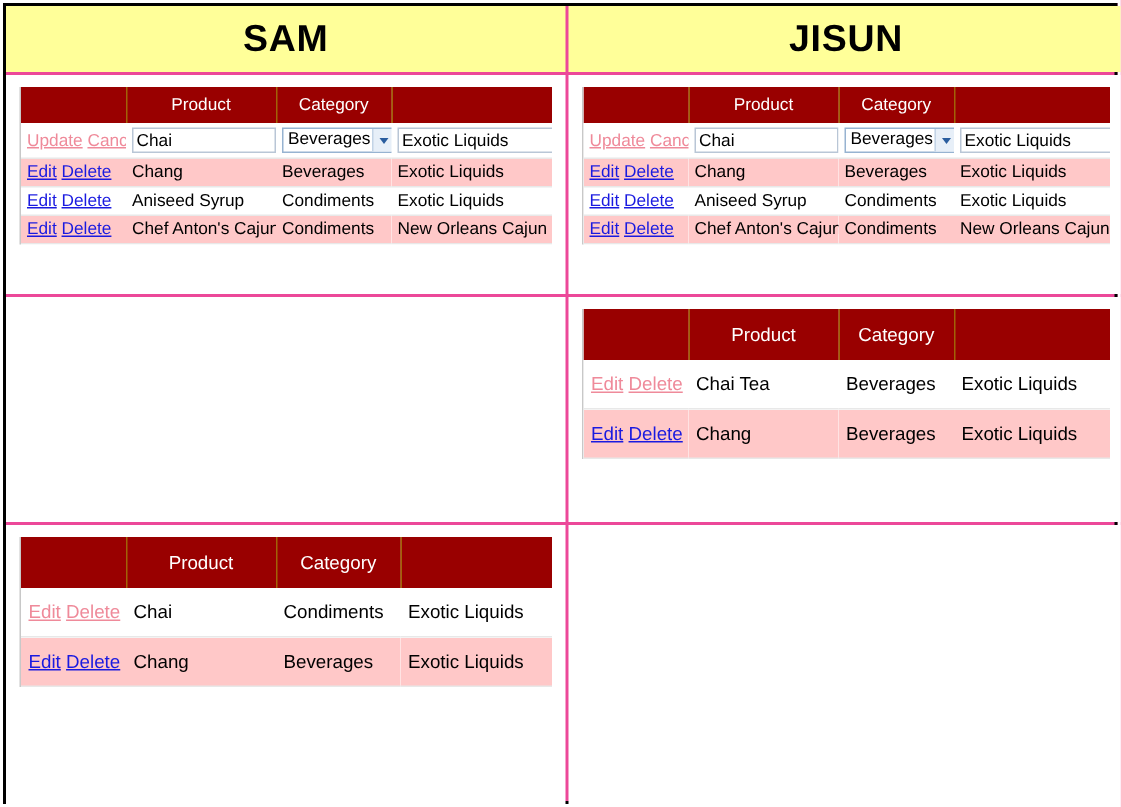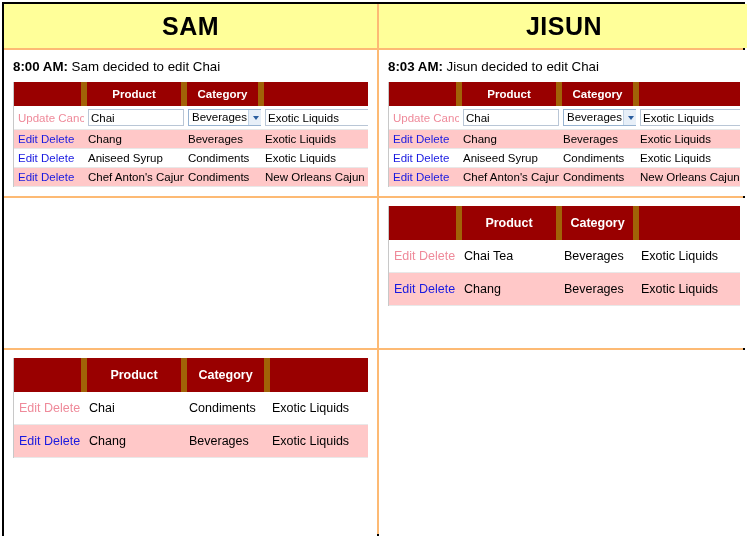--- a/index.html
+++ b/index.html
@@ -19,21 +19,21 @@
   }
 
   
   .grid {
     position: absolute;
     left: 2px; top: 2px;
     width: 743px; height: 534px;
     display: grid;
     grid-template-columns: 373px 370px;
     grid-template-rows: 44px 146px 150px 194px;
-    background: #fdba74;
+    background: #ec4899;
     gap: 2px;
     border: 2px solid #000000;
   }
 
   .cell {
     background: #ffffff;
     overflow: hidden;
     position: relative;
   }
 
@@ -72,44 +72,45 @@
   table.gv {
     border-collapse: collapse;
     font-size: 11.5px;
     color: #000000;
     table-layout: fixed;
     background: #ffffff;
   }
   table.gv th {
     background: #990000;
     color: #ffffff;
-    font-weight: bold;
+    font-weight: normal;
     font-size: 11.5px;
     padding: 6px 7px;
-    border-right: 6px solid #a16207;
+    border-right: 1px solid #a16207;
     vertical-align: middle;
     white-space: nowrap;
   }
   table.gv th.cmd { }
   table.gv th.prod { text-align: center; }
   table.gv th.cat  { text-align: center; }
   table.gv th.sup  { text-align: right; }
   table.gv td {
     padding: 3px 4px;
     border-bottom: 1px solid #e8e8e8;
     vertical-align: middle;
     white-space: nowrap;
     overflow: hidden;
   }
   tr.alt td { background: #ffc8c8; }
   tr.norm td { background: #ffffff; }
 
   td.cmdcell { padding-left: 2px; padding-right: 2px; white-space: nowrap; }
   a.lnk {
     color: #1a1ae0;
+    text-decoration: underline;
     font-size: 11.5px;
     cursor: pointer;
   }
   a.lnk.visited { color: #ef8a9a; }
 
   
   input.tb {
     font-family: "Liberation Sans", sans-serif;
     font-size: 11.5px;
     padding: 1px 2px;
@@ -161,23 +162,20 @@
   <div class="grid">
 
     <div class="cell banner">
       <span class="banner-text">SAM</span>
     </div>
     <div class="cell banner">
       <span class="banner-text">JISUN</span>
     </div>
 
     <div class="cell panel">
-      <p class="caption">
-        <b>8:00 AM:</b><span> Sam decided to edit Chai</span>
-      </p>
       <div class="gv-wrap">
         <table class="gv" style="width:460px">
           <colgroup>
               <col style="width:70px">
               <col style="width:100px">
               <col style="width:77px">
               <col style="width:213px">
             </colgroup>
           <tbody>
               <tr>
@@ -220,23 +218,20 @@
             <td>Chef Anton's Cajun</td>
             <td>Condiments</td>
             <td>New Orleans Cajun Delights</td>
           </tr>
         </tbody>
           </table>
       </div>
     </div>
 
     <div class="cell panel">
-      <p class="caption">
-        <b>8:03 AM:</b><span> Jisun decided to edit Chai</span>
-      </p>
       <div class="gv-wrap">
         <table class="gv" style="width:460px">
           <colgroup>
               <col style="width:70px">
               <col style="width:100px">
               <col style="width:77px">
               <col style="width:213px">
             </colgroup>
           <tbody>
               <tr>

